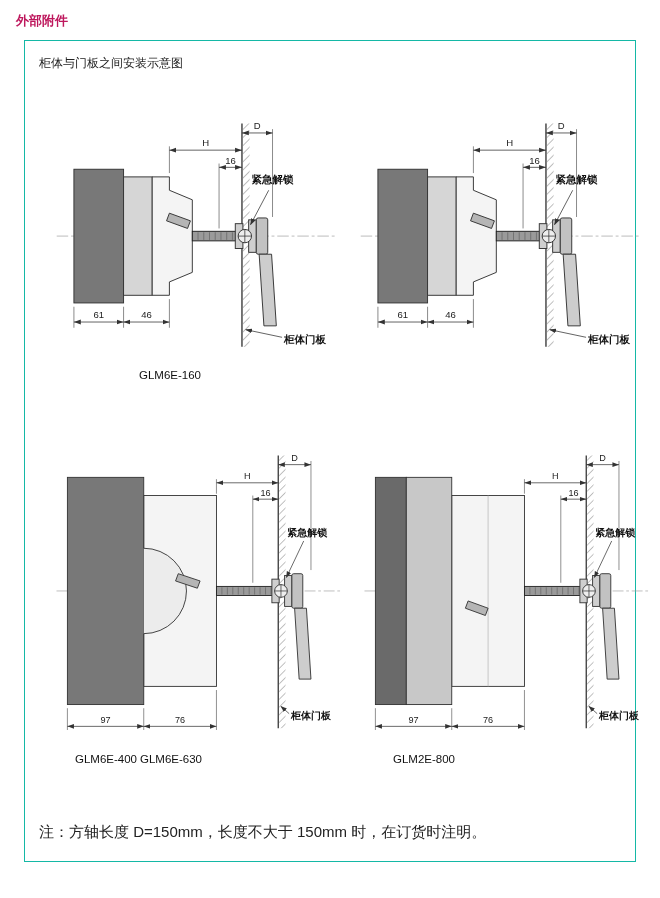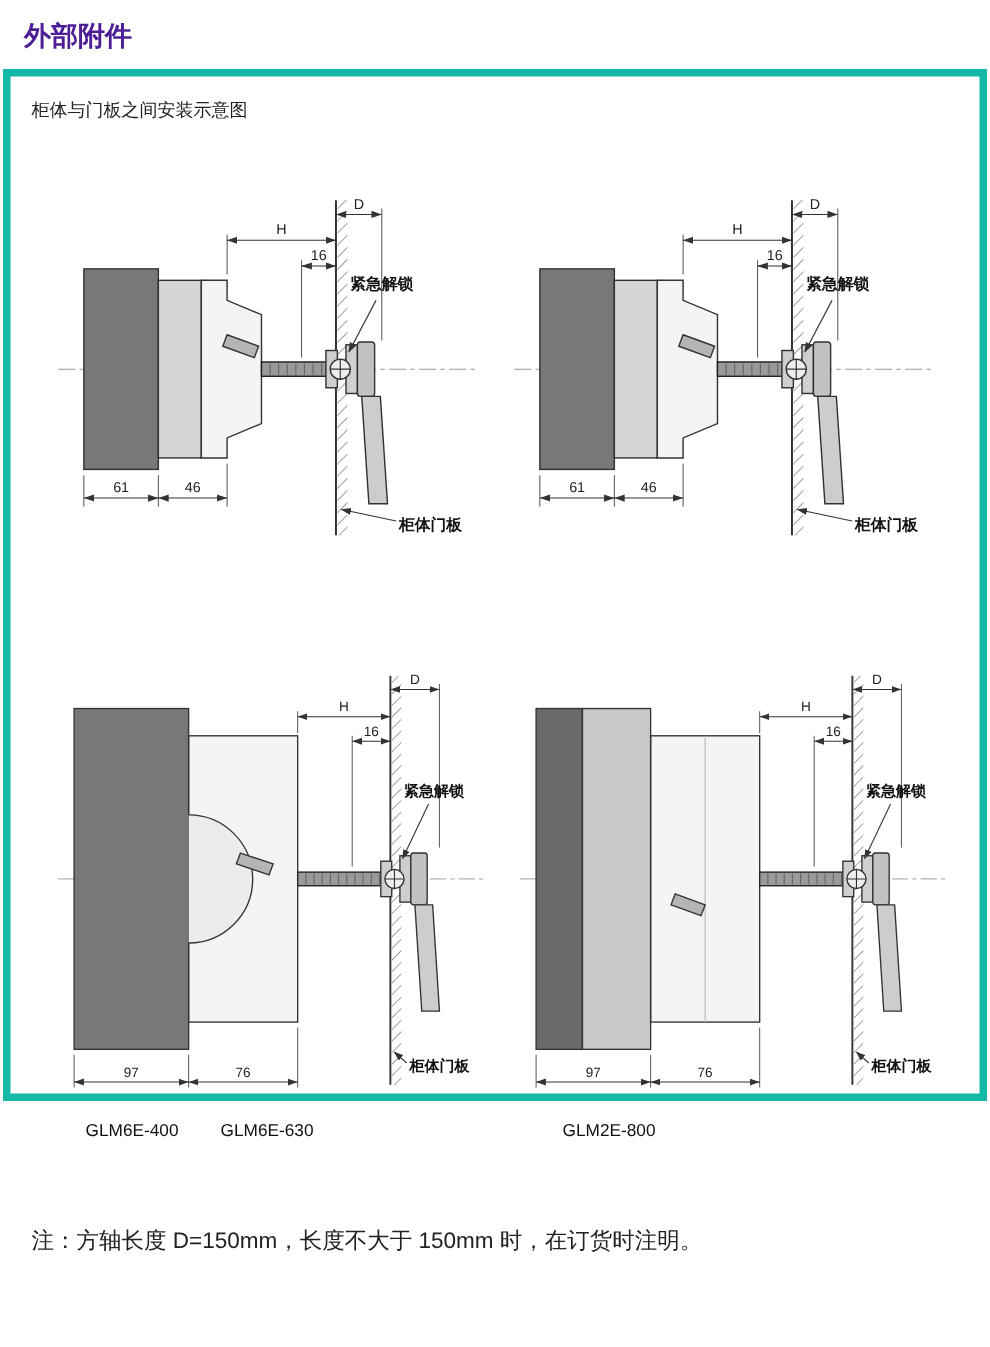--- a/index.html
+++ b/index.html
@@ -1,18 +1,18 @@
 <!DOCTYPE html>
 <html><head>
 <meta charset="utf-8">
 <style>
   html,body{margin:0;padding:0;background:#fff;}
   body{width:660px;height:898px;overflow:hidden;font-family:"Liberation Sans",sans-serif;color:#222;}
-  .page-title{margin:12px 0 10px 16px;font-size:18px;font-weight:bold;color:#4c1d95;}
-  .panel{margin:0 2px;border:5px solid #14b8a6;height:688px;padding:14px;box-sizing:border-box;background:#fff;}
+  .page-title{margin:12px 0 10px 16px;font-size:13px;font-weight:bold;color:#be185d;}
+  .panel{margin:0 24px;border:1px solid #14b8a6;height:822px;padding:14px;box-sizing:border-box;background:#fff;}
   .section-title{font-size:12px;color:#222;}
   .row{display:flex;gap:8px;padding-left:12px;}
   .row-top{margin-top:38px;}
   .row-bottom{margin-top:60px;}
   figure{margin:0;}
   .models{display:flex;font-size:11.5px;margin-top:3px;color:#111;}
   .note{margin-top:58px;font-size:15px;color:#222;}
   svg{display:block;}
   svg text{font-family:"Liberation Sans",sans-serif;}
   .dim{font-size:10px;fill:#222;}
@@ -81,20 +81,23 @@
           </g>
 
           <text class="dim" x="216" y="20" text-anchor="middle">D</text>
           <text class="dim" x="162" y="38" text-anchor="middle">H</text>
           <text class="dim" x="188" y="56" text-anchor="middle">16</text>
           <text class="dim" x="50" y="218" text-anchor="middle">61</text>
           <text class="dim" x="100" y="218" text-anchor="middle">46</text>
           <text class="callout" x="210" y="76">紧急解锁</text>
           <text class="callout" x="244" y="244">柜体门板</text>
         </svg>
+        <figcaption class="models" style="padding-left:88px">
+          <span>GLM6E-160</span>
+        </figcaption>
       </figure>
 
       <figure class="diagram">
         <svg width="296" height="256" viewBox="0 0 310 268">
           <use href="#gsmall" xlink:href="#gsmall"></use>
           <text class="dim" x="216" y="20" text-anchor="middle">D</text>
           <text class="dim" x="162" y="38" text-anchor="middle">H</text>
           <text class="dim" x="188" y="56" text-anchor="middle">16</text>
           <text class="dim" x="50" y="218" text-anchor="middle">61</text>
           <text class="dim" x="100" y="218" text-anchor="middle">46</text>
@@ -144,21 +147,21 @@
           <polygon points="140,146 164,154 161,162 137,154" fill="#b5b5b5" stroke="#333"></polygon>
 
           <text class="dim" x="268" y="22" text-anchor="middle">D</text>
           <text class="dim" x="216" y="42" text-anchor="middle">H</text>
           <text class="dim" x="236" y="60" text-anchor="middle">16</text>
           <text class="dim" x="60" y="310" text-anchor="middle">97</text>
           <text class="dim" x="142" y="310" text-anchor="middle">76</text>
           <text class="callout" x="260" y="104">紧急解锁</text>
           <text class="callout" x="264" y="306">柜体门板</text>
         </svg>
-        <figcaption class="models" style="padding-left:24px;gap:28px">
+        <figcaption class="models" style="padding-left:24px;gap:3px">
           <span>GLM6E-400</span>
           <span>GLM6E-630</span>
         </figcaption>
       </figure>
 
       <figure class="diagram">
         <svg width="300" height="309" viewBox="0 0 330 340">
           <use href="#glargeC" xlink:href="#glargeC"></use>
           <rect x="18" y="40" width="34" height="250" fill="#6a6a6a" stroke="#333"></rect>
           <rect x="52" y="40" width="50" height="250" fill="#c8c8c8" stroke="#333"></rect>

